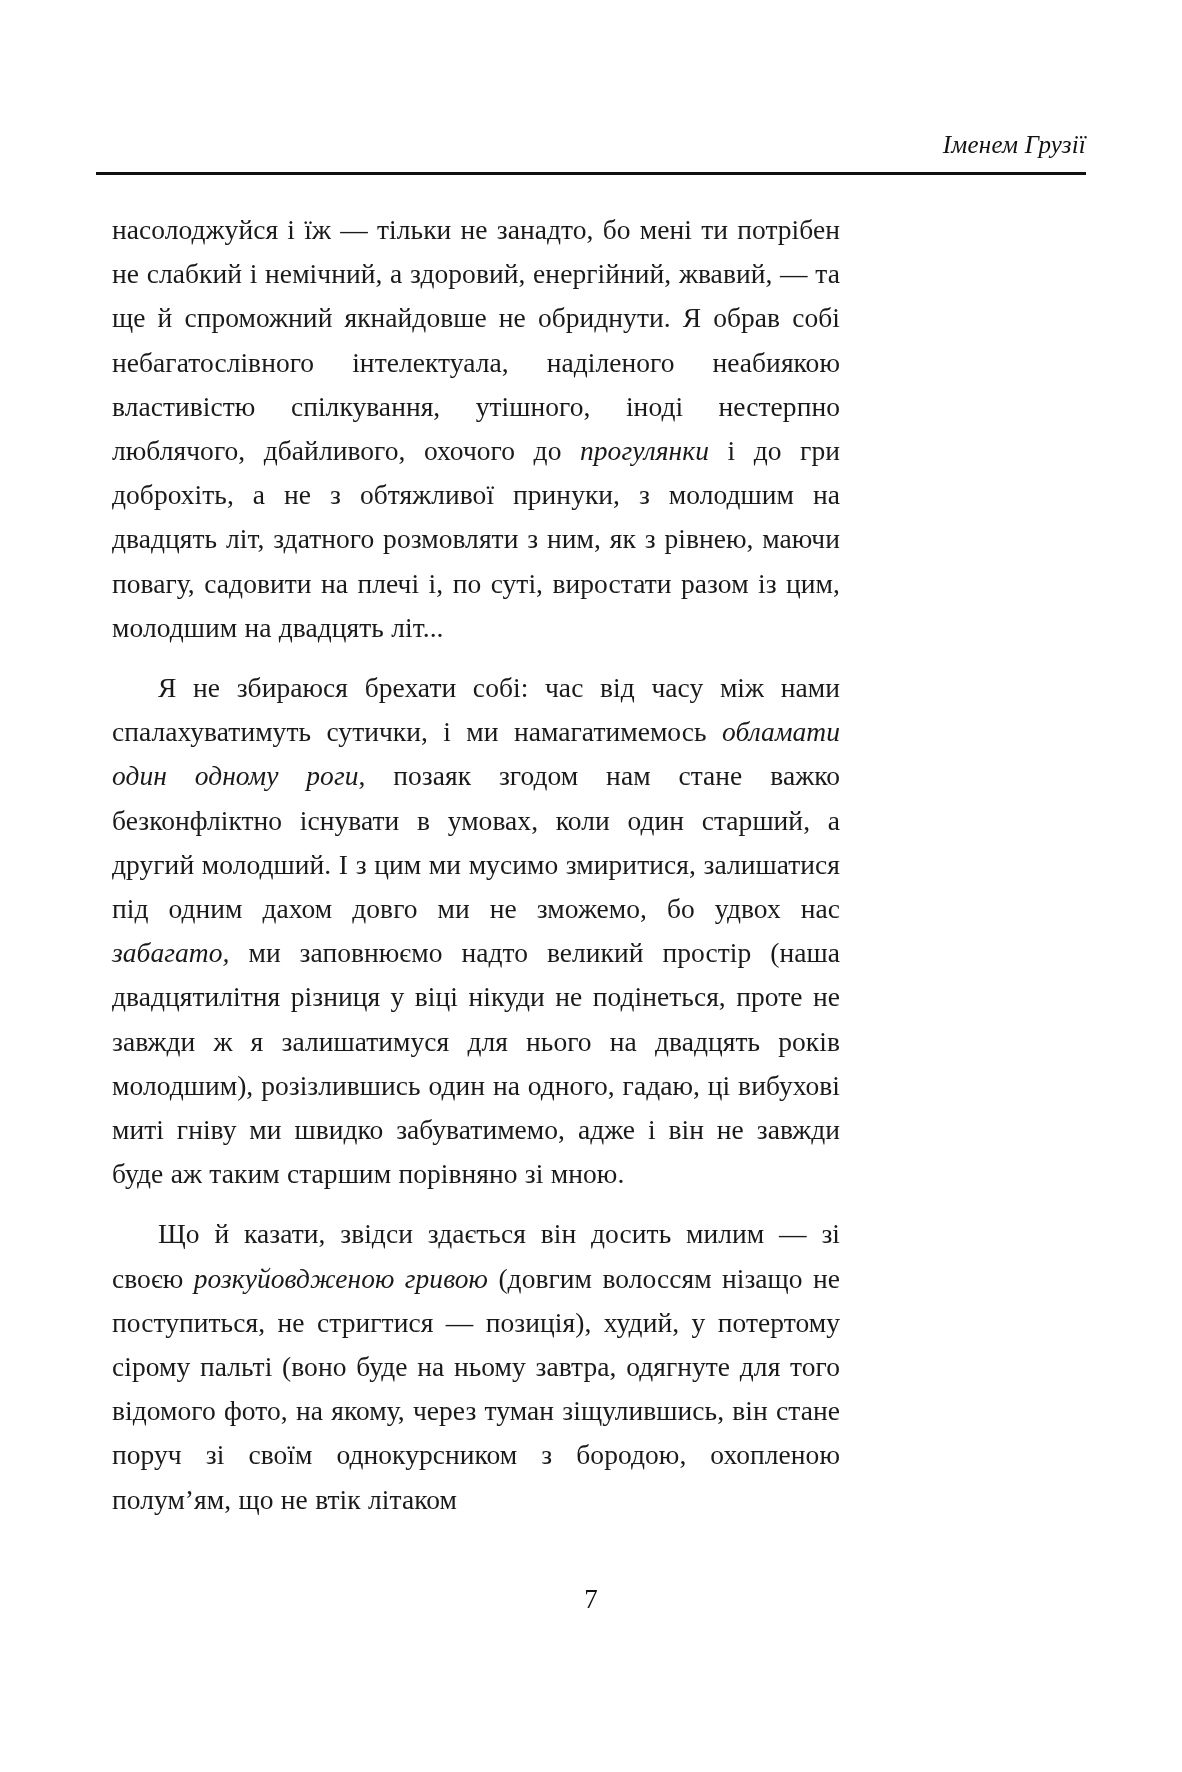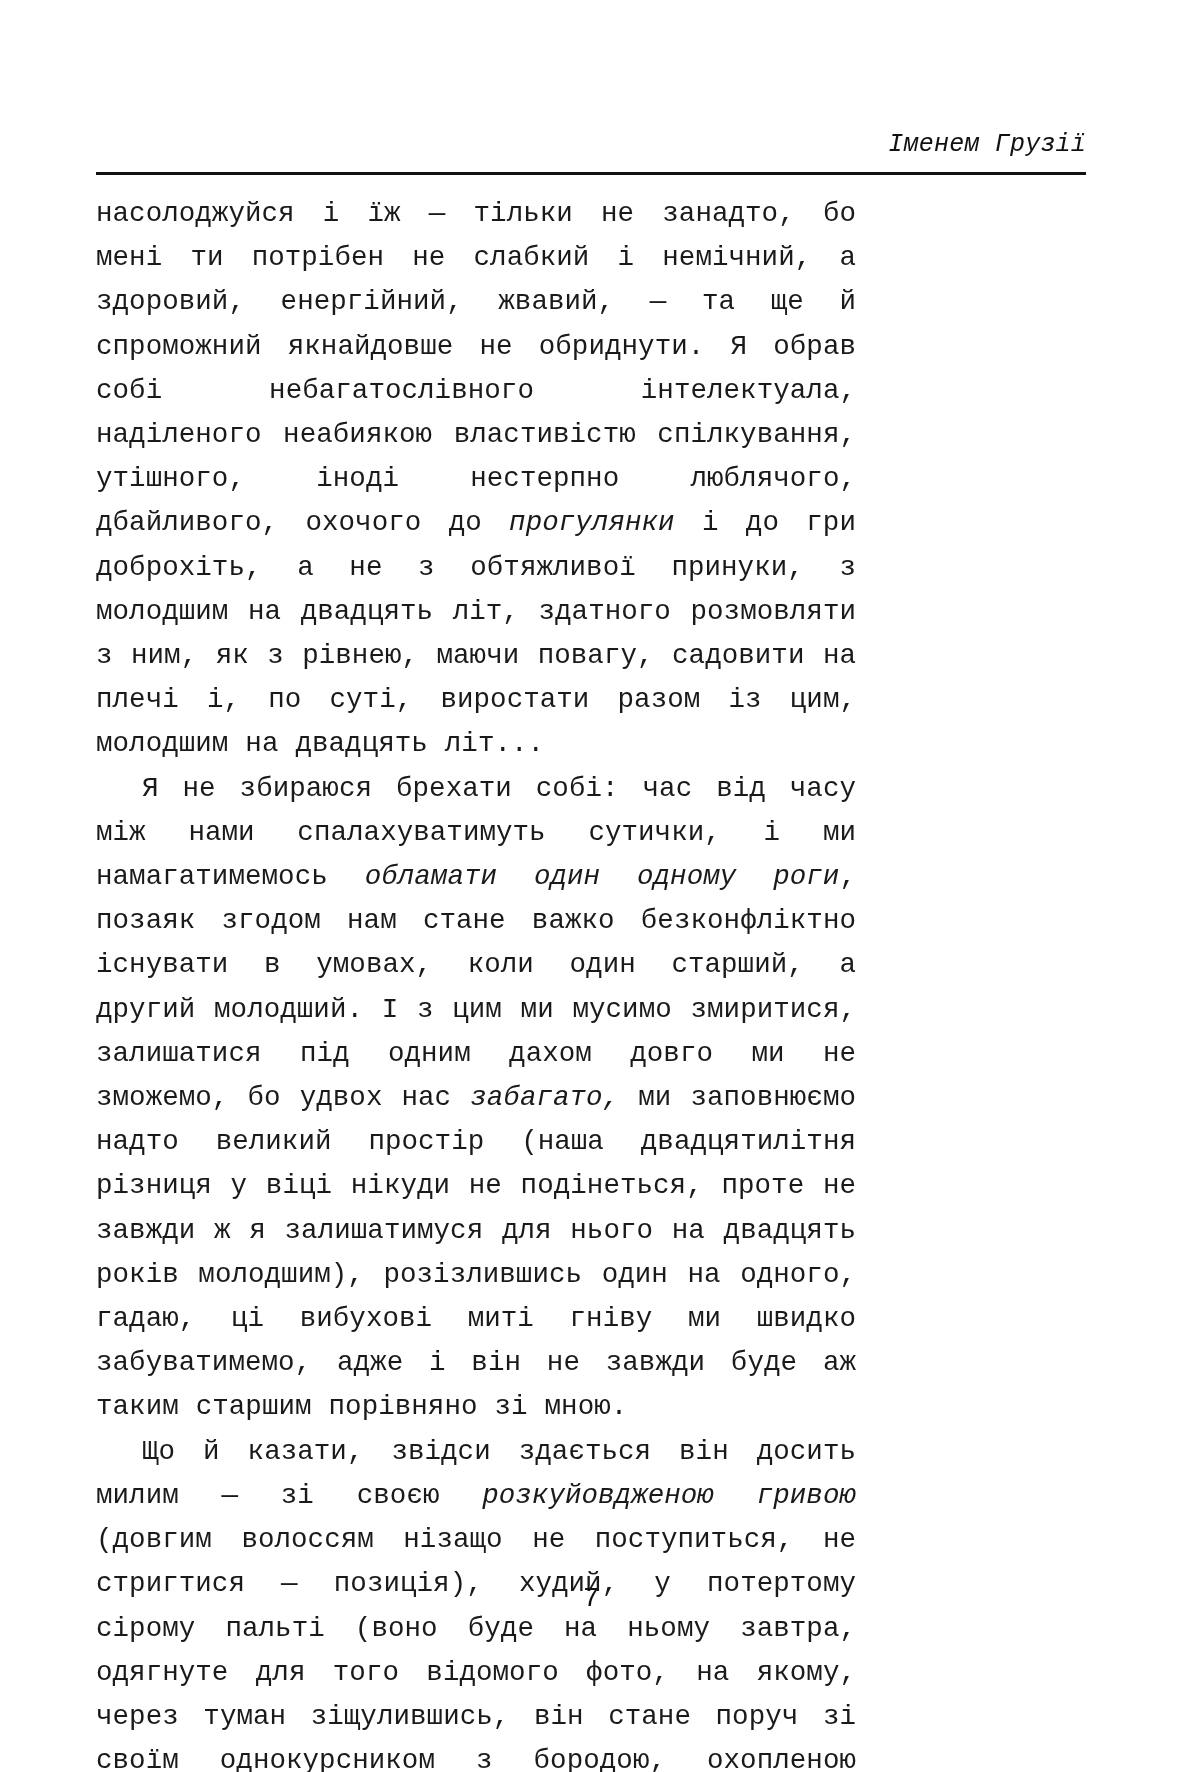--- a/index.html
+++ b/index.html
@@ -7,21 +7,21 @@
     padding: 0;
     background: #ffffff;
   }
   .page {
     position: relative;
     width: 1182px;
     height: 1772px;
     background: #ffffff;
     margin: 0 auto;
     box-sizing: border-box;
-    font-family: Liberation Mono, monospace;
+    font-family: Liberation Serif, serif;
     color: #1a1a1a;
     overflow: hidden;
   }
 
   
   .running-head {
     position: absolute;
     left: 96px;
     right: 96px;
     top: 128px;
@@ -44,21 +44,21 @@
   }
 
   
   .textblock {
     position: absolute;
     left: 96px;
     top: 192px;
     width: 760px;
   }
   p.para {
-    margin: 0;
+    margin: 16px;
     text-align: justify;
     text-justify: inter-word;
     font-size: 27.5px;
     line-height: 44.2px;
     letter-spacing: 0.05px;
     word-spacing: 0.4px;
     -webkit-hyphens: none;
     hyphens: none;
   }
   p.para + p.para {

